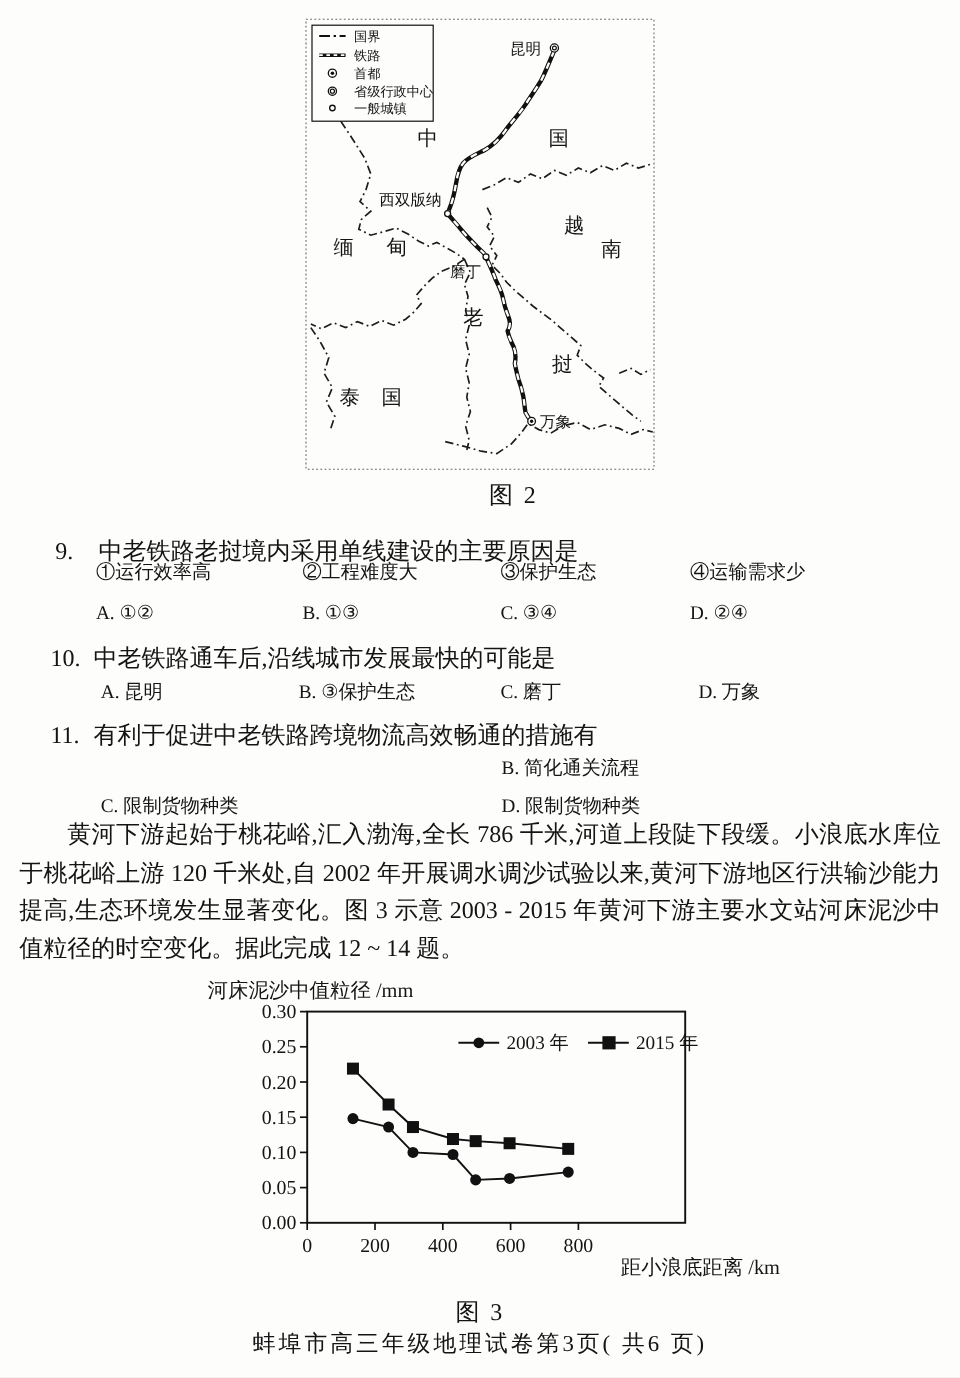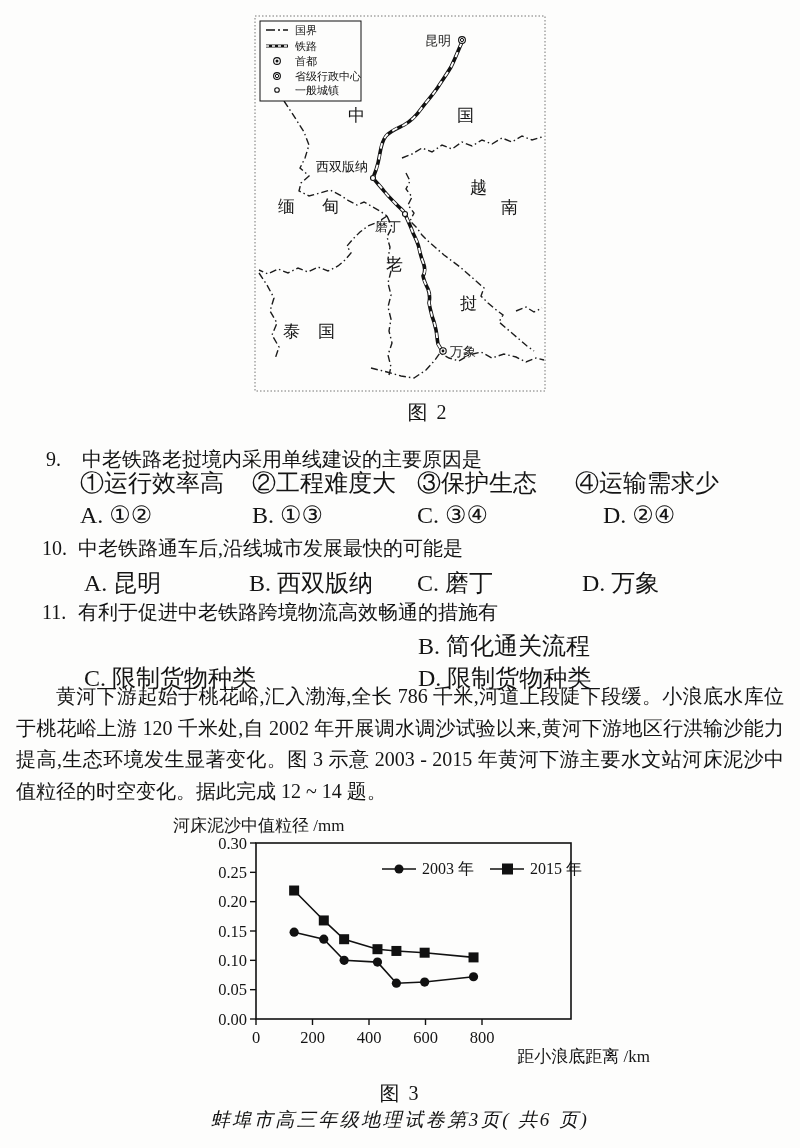--- a/index.html
+++ b/index.html
@@ -1,25 +1,25 @@
 <!DOCTYPE html>
 <html><head>
 <meta charset="utf-8">
 <style>
   html,body{margin:0;padding:0;background:#e8e8e8;}
   .page{position:relative;width:800px;height:1148px;background:#fdfdfc;margin:0 auto;
         font-family:"Liberation Serif","DejaVu Serif",serif;color:#141414;overflow:hidden;}
   .abs{position:absolute;}
   .qline{font-size:20px;white-space:nowrap;}
   .qnum{display:inline-block;width:36px;}
-  .cols{position:absolute;font-size:24px;white-space:nowrap;text-decoration:underline;}
+  .cols{position:absolute;font-size:16px;white-space:nowrap;text-decoration:underline;}
   .cols span{position:absolute;top:0;white-space:nowrap;}
   .caption{font-size:20px;text-align:center;width:800px;letter-spacing:2px;}
   .passage{font-size:20px;line-height:31.5px;text-align:justify;text-indent:2em;margin:0;}
-  .footer{font-size:19px;text-align:center;width:800px;letter-spacing:2.5px;font-style:italic;}
+  .footer{font-size:19px;text-align:center;width:800px;letter-spacing:2.5px;}
   svg text{font-family:"Liberation Serif","DejaVu Serif",serif;fill:#141414;}
   .map-country{font-size:17px;letter-spacing:1px;}
   .map-city{font-size:13px;}
   .map-legendtext{font-size:11px;}
   .border-line{fill:none;stroke:#1c1c1c;stroke-width:1.4;stroke-dasharray:7 3 1.5 3;}
   .rail-base{fill:none;stroke:#111;stroke-width:3.6;}
   .rail-dash{fill:none;stroke:#fff;stroke-width:1.9;stroke-dasharray:5.5 5.5;}
   .sym{stroke:#111;fill:#fff;}
   .chart-tick-label{font-size:16.5px;}
   .chart-axis-label{font-size:17px;}
@@ -100,29 +100,29 @@
   <div class="cols" style="left:80px;top:467px;width:700px;height:26px;">
     <span style="left:0;">①运行效率高</span>
     <span style="left:172px;">②工程难度大</span>
     <span style="left:337px;">③保护生态</span>
     <span style="left:495px;">④运输需求少</span>
   </div>
   <div class="cols" style="left:80px;top:501px;width:700px;height:26px;">
     <span style="left:0;">A. ①②</span>
     <span style="left:172px;">B. ①③</span>
     <span style="left:337px;">C. ③④</span>
-    <span style="left:495px;margin-left:28px;">D. ②④</span>
+    <span style="left:495px;">D. ②④</span>
   </div>
 
   <div class="abs qline" style="left:42px;top:535px;">
     <span class="qnum">10.</span><span>中老铁路通车后,沿线城市发展最快的可能是</span>
   </div>
   <div class="cols" style="left:84px;top:567px;width:700px;height:26px;">
     <span style="left:0;">A. 昆明</span>
-    <span style="left:165px;">B. 西双版纳</span>
+    <span style="left:165px;">B. ③保护生态</span>
     <span style="left:333px;">C. 磨丁</span>
     <span style="left:498px;">D. 万象</span>
   </div>
 
   <div class="abs qline" style="left:42px;top:599px;">
     <span class="qnum">11.</span><span>有利于促进中老铁路跨境物流高效畅通的措施有</span>
   </div>
   <div class="cols" style="left:84px;top:630px;width:700px;height:26px;">
     <span style="left:334px;">B. 简化通关流程</span>
   </div>

